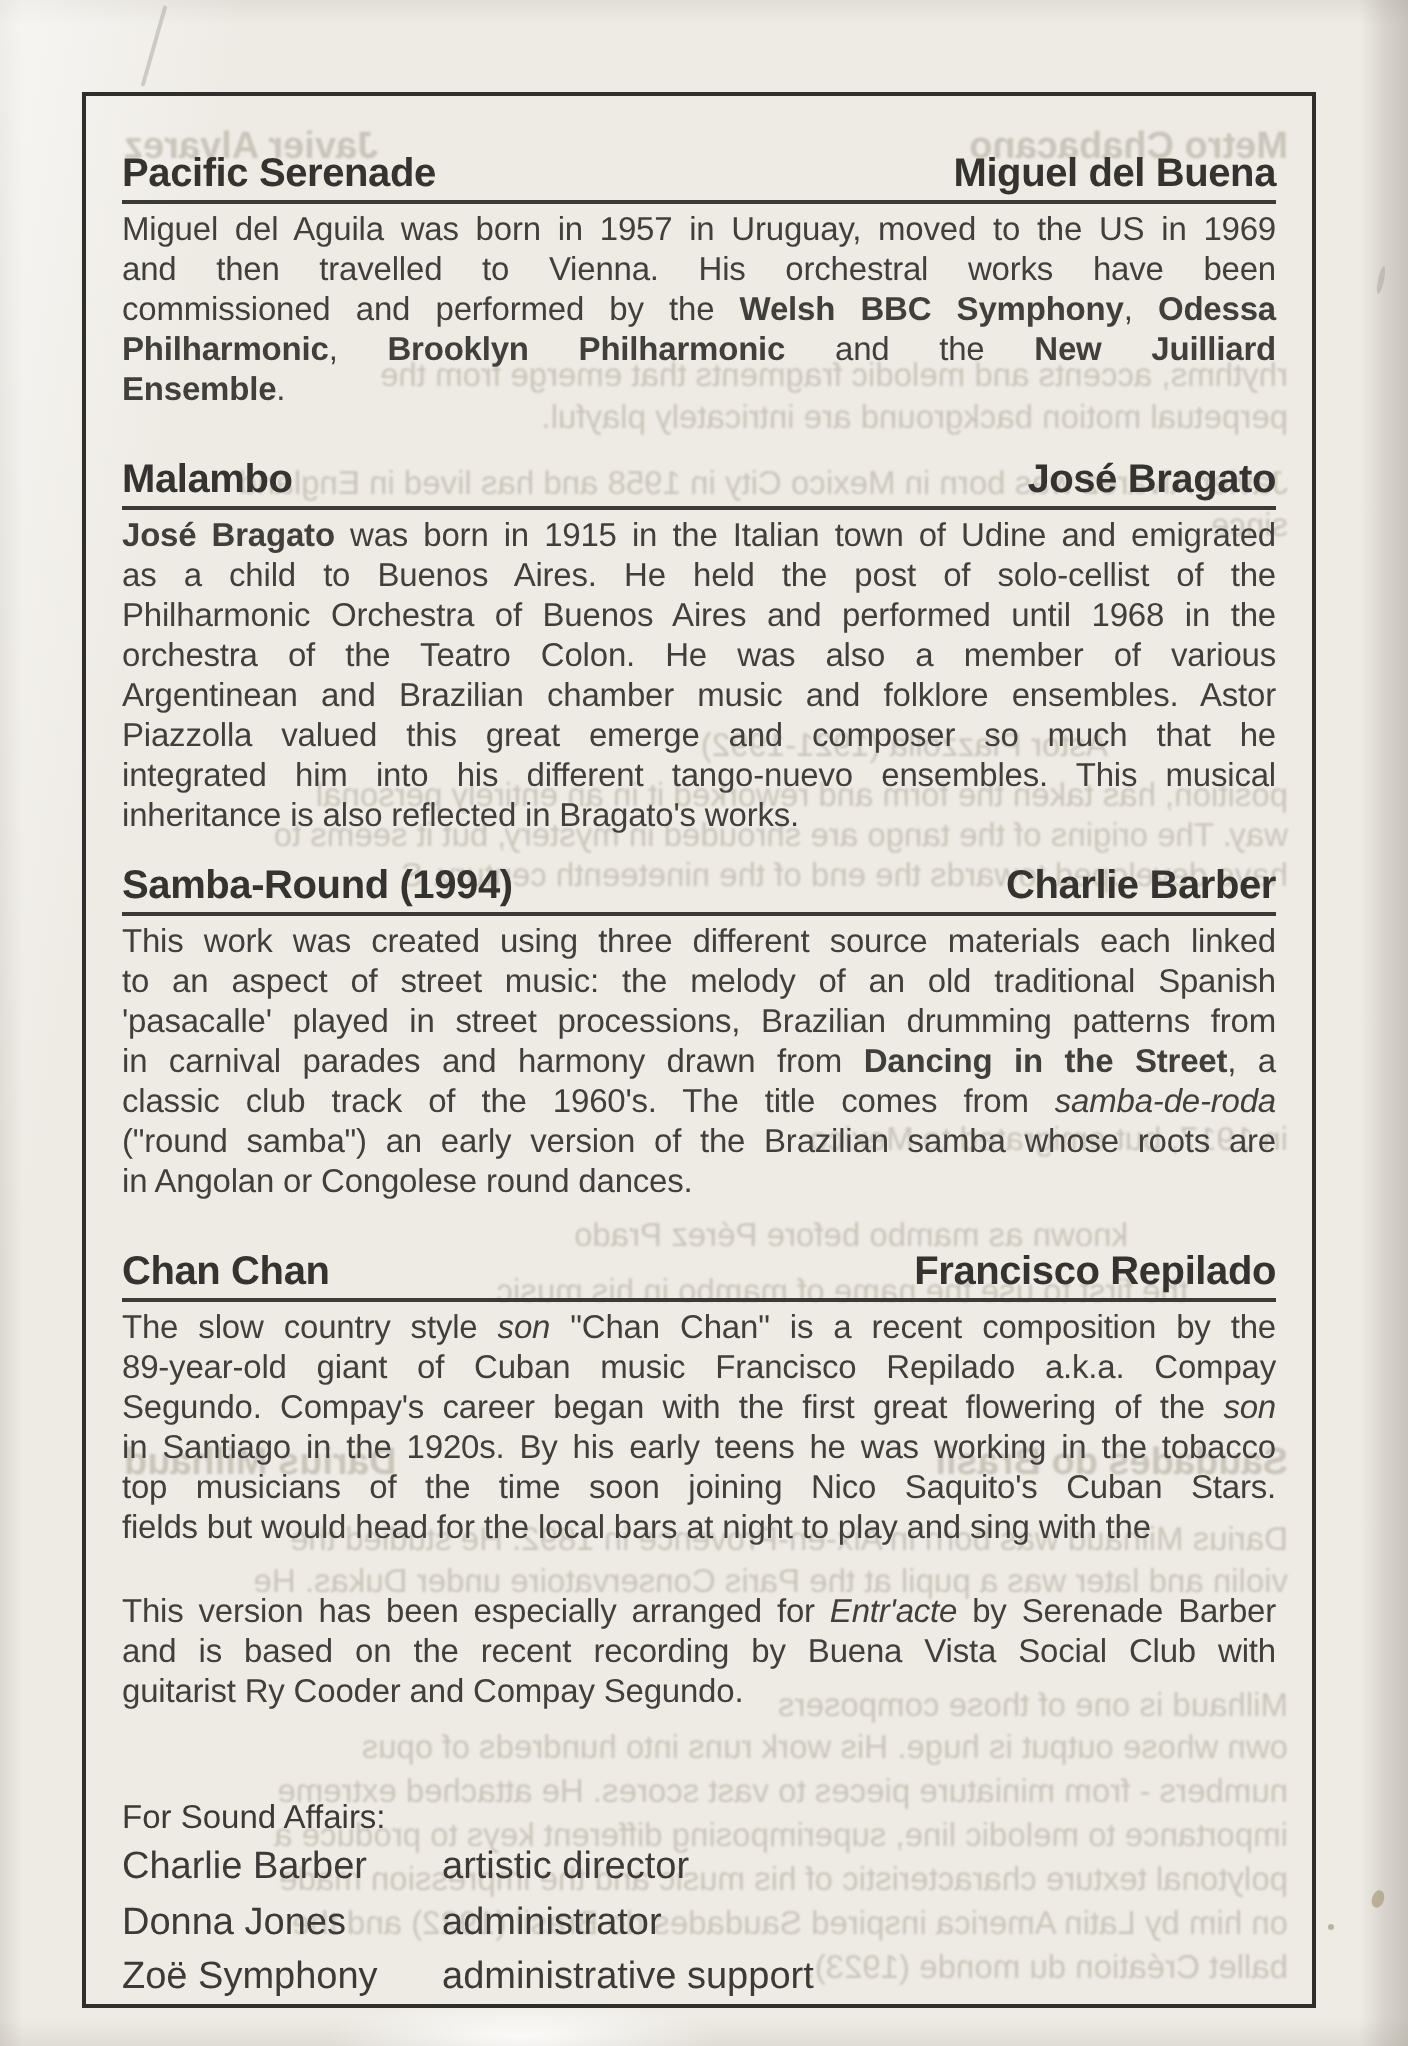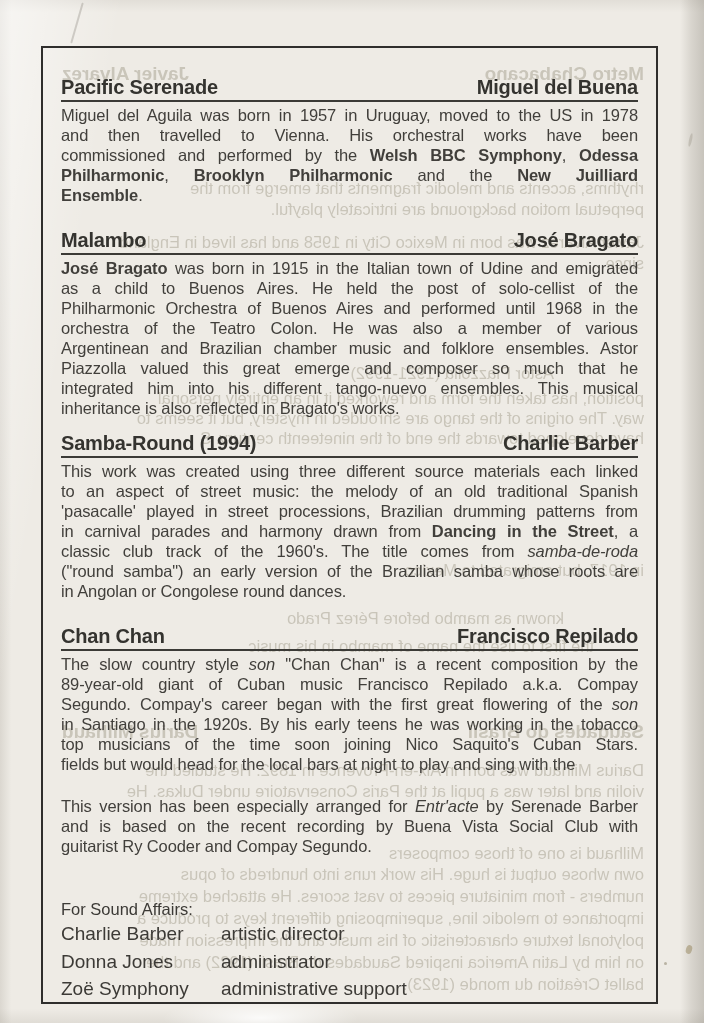--- a/index.html
+++ b/index.html
@@ -109,21 +109,21 @@
   <div class="crease"></div>
 
   <div class="frame">
     <div id="sections">
   <section class="sec">
     <div class="sec-head">
       <span>Pacific Serenade</span>
       <span>Miguel del Buena</span>
     </div>
     <div class="para">
-            <div class="tline"><span>Miguel del Aguila was born in 1957 in Uruguay, moved to the US in 1978</span></div>
+            <div class="tline"><span>Miguel del Aguila was born in 1957 in Uruguay, moved to the US in 1969</span></div>
             <div class="tline"><span>and then travelled to Vienna. His orchestral works have been</span></div>
             <div class="tline"><span>commissioned and performed by the </span><span class="s-bi">Welsh BBC Symphony</span><span>, </span><span class="s-bi">Odessa</span></div>
             <div class="tline"><span class="s-bi">Philharmonic</span><span>, </span><span class="s-bi">Brooklyn Philharmonic</span><span> and the </span><span class="s-bi">New Juilliard</span></div>
             <div class="tline"><span class="s-bi">Ensemble</span><span>.</span></div>
           </div>
   </section>
 
   <section class="sec">
     <div class="sec-head">
       <span>Malambo</span>

